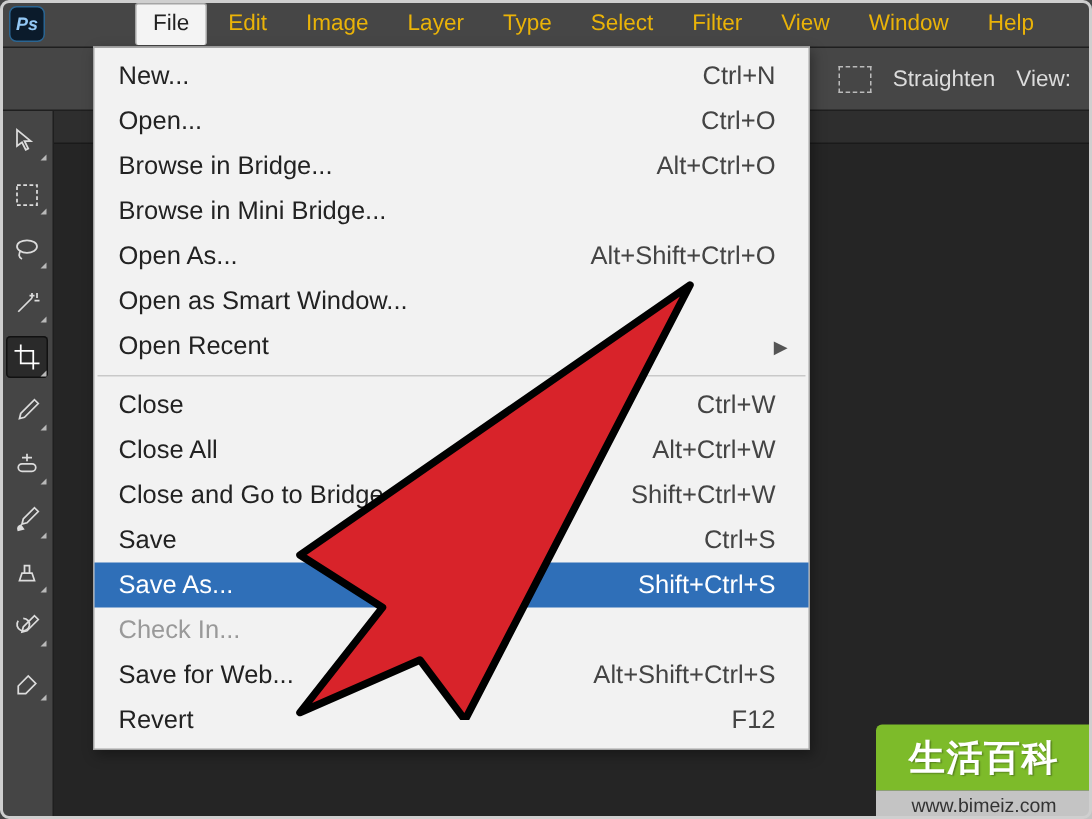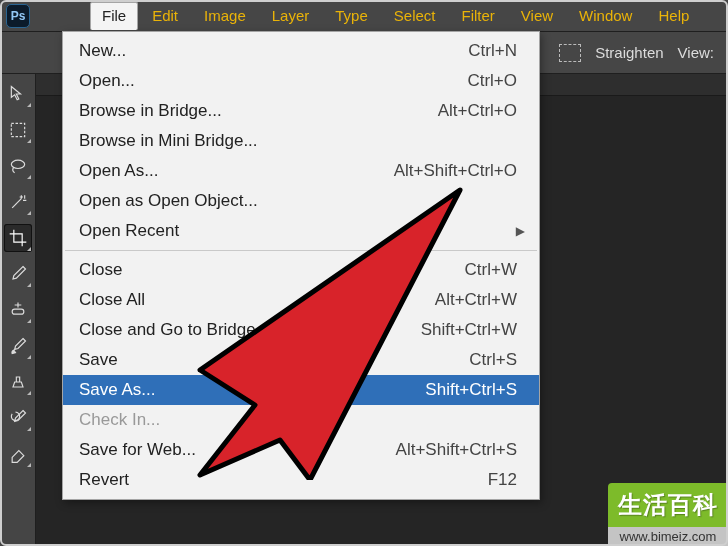--- a/index.html
+++ b/index.html
@@ -34,20 +34,21 @@
     background: #0b1b2b;
     border: 1px solid #2a6592;
     border-radius: 5px;
     color: #93c8f5;
     font-weight: bold;
     font-size: 12px;
     display: flex;
     align-items: center;
     justify-content: center;
     margin-right: 10px;
+    font-style: italic;
   }
   .menu-item {
     color: #eab308;
     padding: 20px 12px;
     border-radius: 2px;
     cursor: default;
   }
   .menu-item.active {
     background: #f4f4f4;
     color: #222;
@@ -201,21 +202,21 @@
     bottom: 0;
     z-index: 40;
     display: flex;
     flex-direction: column;
     align-items: flex-end;
   }
   .wm-badge {
     background: #7dbb2a;
     color: #fff;
     font-weight: bold;
-    padding: 6px 10px;
+    padding: 6px 22px;
     font-family: "Microsoft YaHei", sans-serif;
     font-size: 24px;
     border-top-left-radius: 4px;
     text-shadow: 1px 1px 1px rgba(0,0,0,0.3);
     letter-spacing: 1px;
   }
   .wm-url {
     background: rgba(224,224,224,0.85);
     color: #333;
     padding: 2px 10px;
@@ -354,21 +355,21 @@
     </div>
     <div class="dd-item">
       <span>Browse in Mini Bridge...</span>
       <span class="shortcut"></span>
     </div>
     <div class="dd-item">
       <span>Open As...</span>
       <span class="shortcut">Alt+Shift+Ctrl+O</span>
     </div>
     <div class="dd-item">
-      <span>Open as Open Object...</span>
+      <span>Open as Smart Window...</span>
       <span class="shortcut"></span>
     </div>
     <div class="dd-item">
       <span>Open Recent</span>
       <span class="submenu-arrow">▶</span>
     </div>
     <div class="dd-sep"></div>
     <div class="dd-item">
       <span>Close</span>
       <span class="shortcut">Ctrl+W</span>

